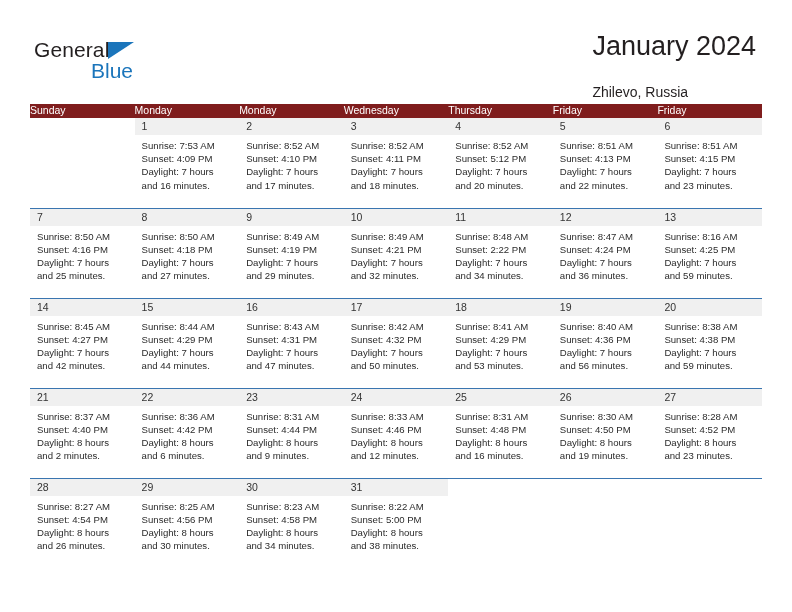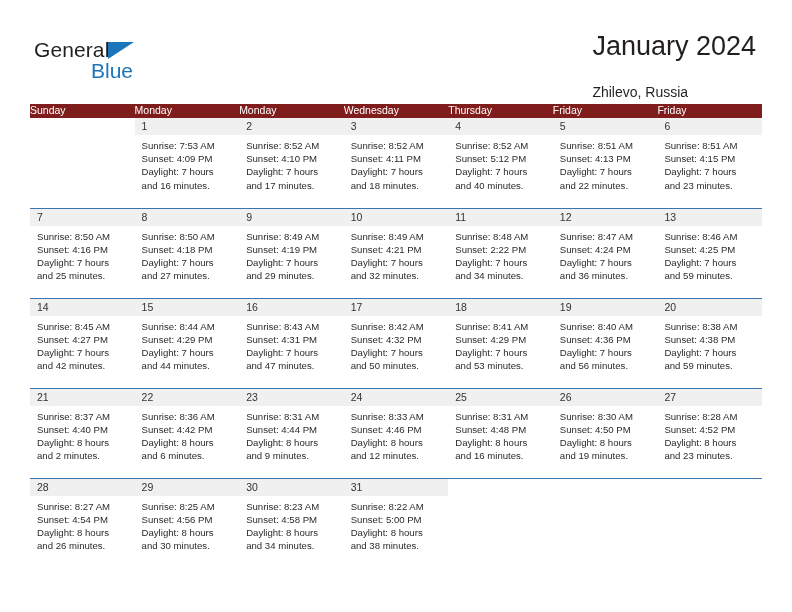--- a/index.html
+++ b/index.html
@@ -204,21 +204,21 @@
               <div>Daylight: 7 hours</div>
               <div>and 18 minutes.</div>
             </div>
           </td>
           <td class="daycell">
             <div class="daynum-band">4</div>
             <div class="detail">
               <div>Sunrise: 8:52 AM</div>
               <div>Sunset: 5:12 PM</div>
               <div>Daylight: 7 hours</div>
-              <div>and 40 minutes.</div>
+              <div>and 20 minutes.</div>
             </div>
           </td>
           <td class="daycell">
             <div class="daynum-band">5</div>
             <div class="detail">
               <div>Sunrise: 8:51 AM</div>
               <div>Sunset: 4:13 PM</div>
               <div>Daylight: 7 hours</div>
               <div>and 22 minutes.</div>
             </div>
@@ -284,21 +284,21 @@
             <div class="detail">
               <div>Sunrise: 8:47 AM</div>
               <div>Sunset: 4:24 PM</div>
               <div>Daylight: 7 hours</div>
               <div>and 36 minutes.</div>
             </div>
           </td>
           <td class="daycell">
             <div class="daynum-band">13</div>
             <div class="detail">
-              <div>Sunrise: 8:46 AM</div>
+              <div>Sunrise: 8:16 AM</div>
               <div>Sunset: 4:25 PM</div>
               <div>Daylight: 7 hours</div>
               <div>and 59 minutes.</div>
             </div>
           </td>
         </tr>
         <tr class="week-row">
           <td class="daycell">
             <div class="daynum-band">14</div>
             <div class="detail">

